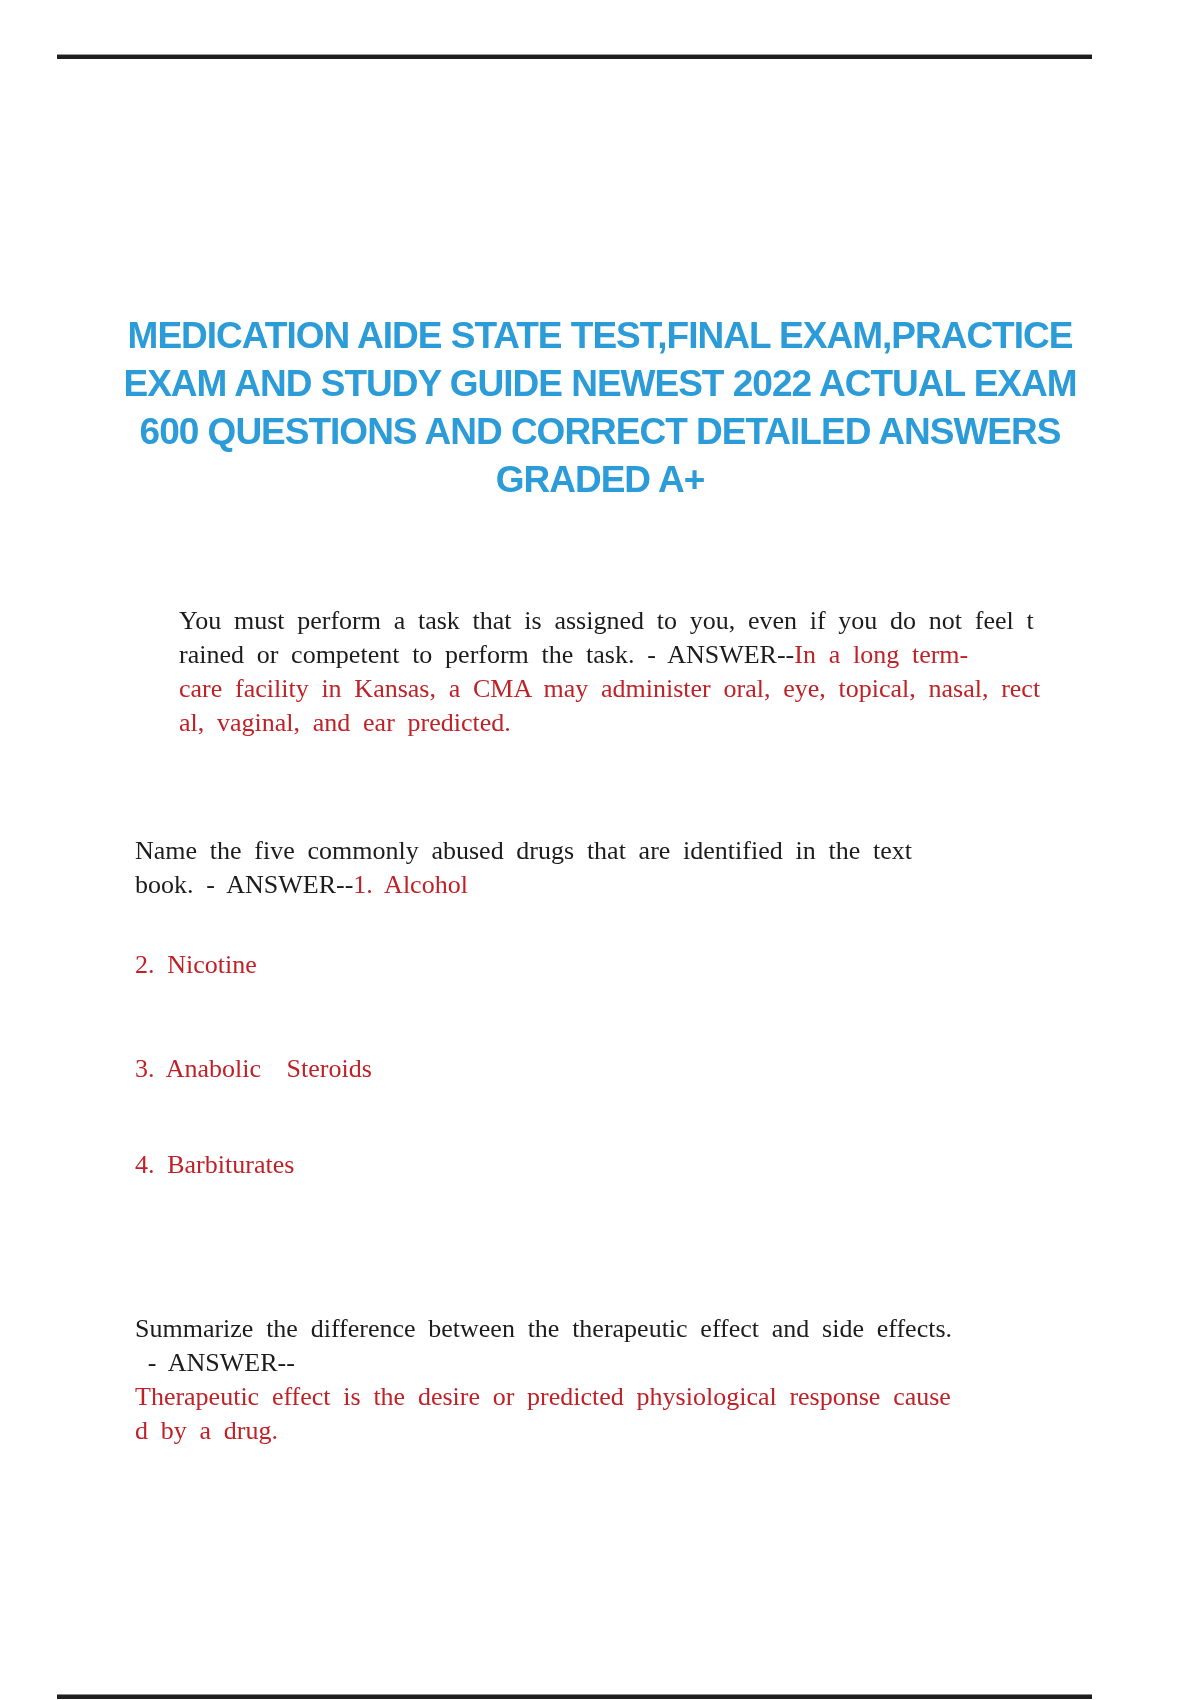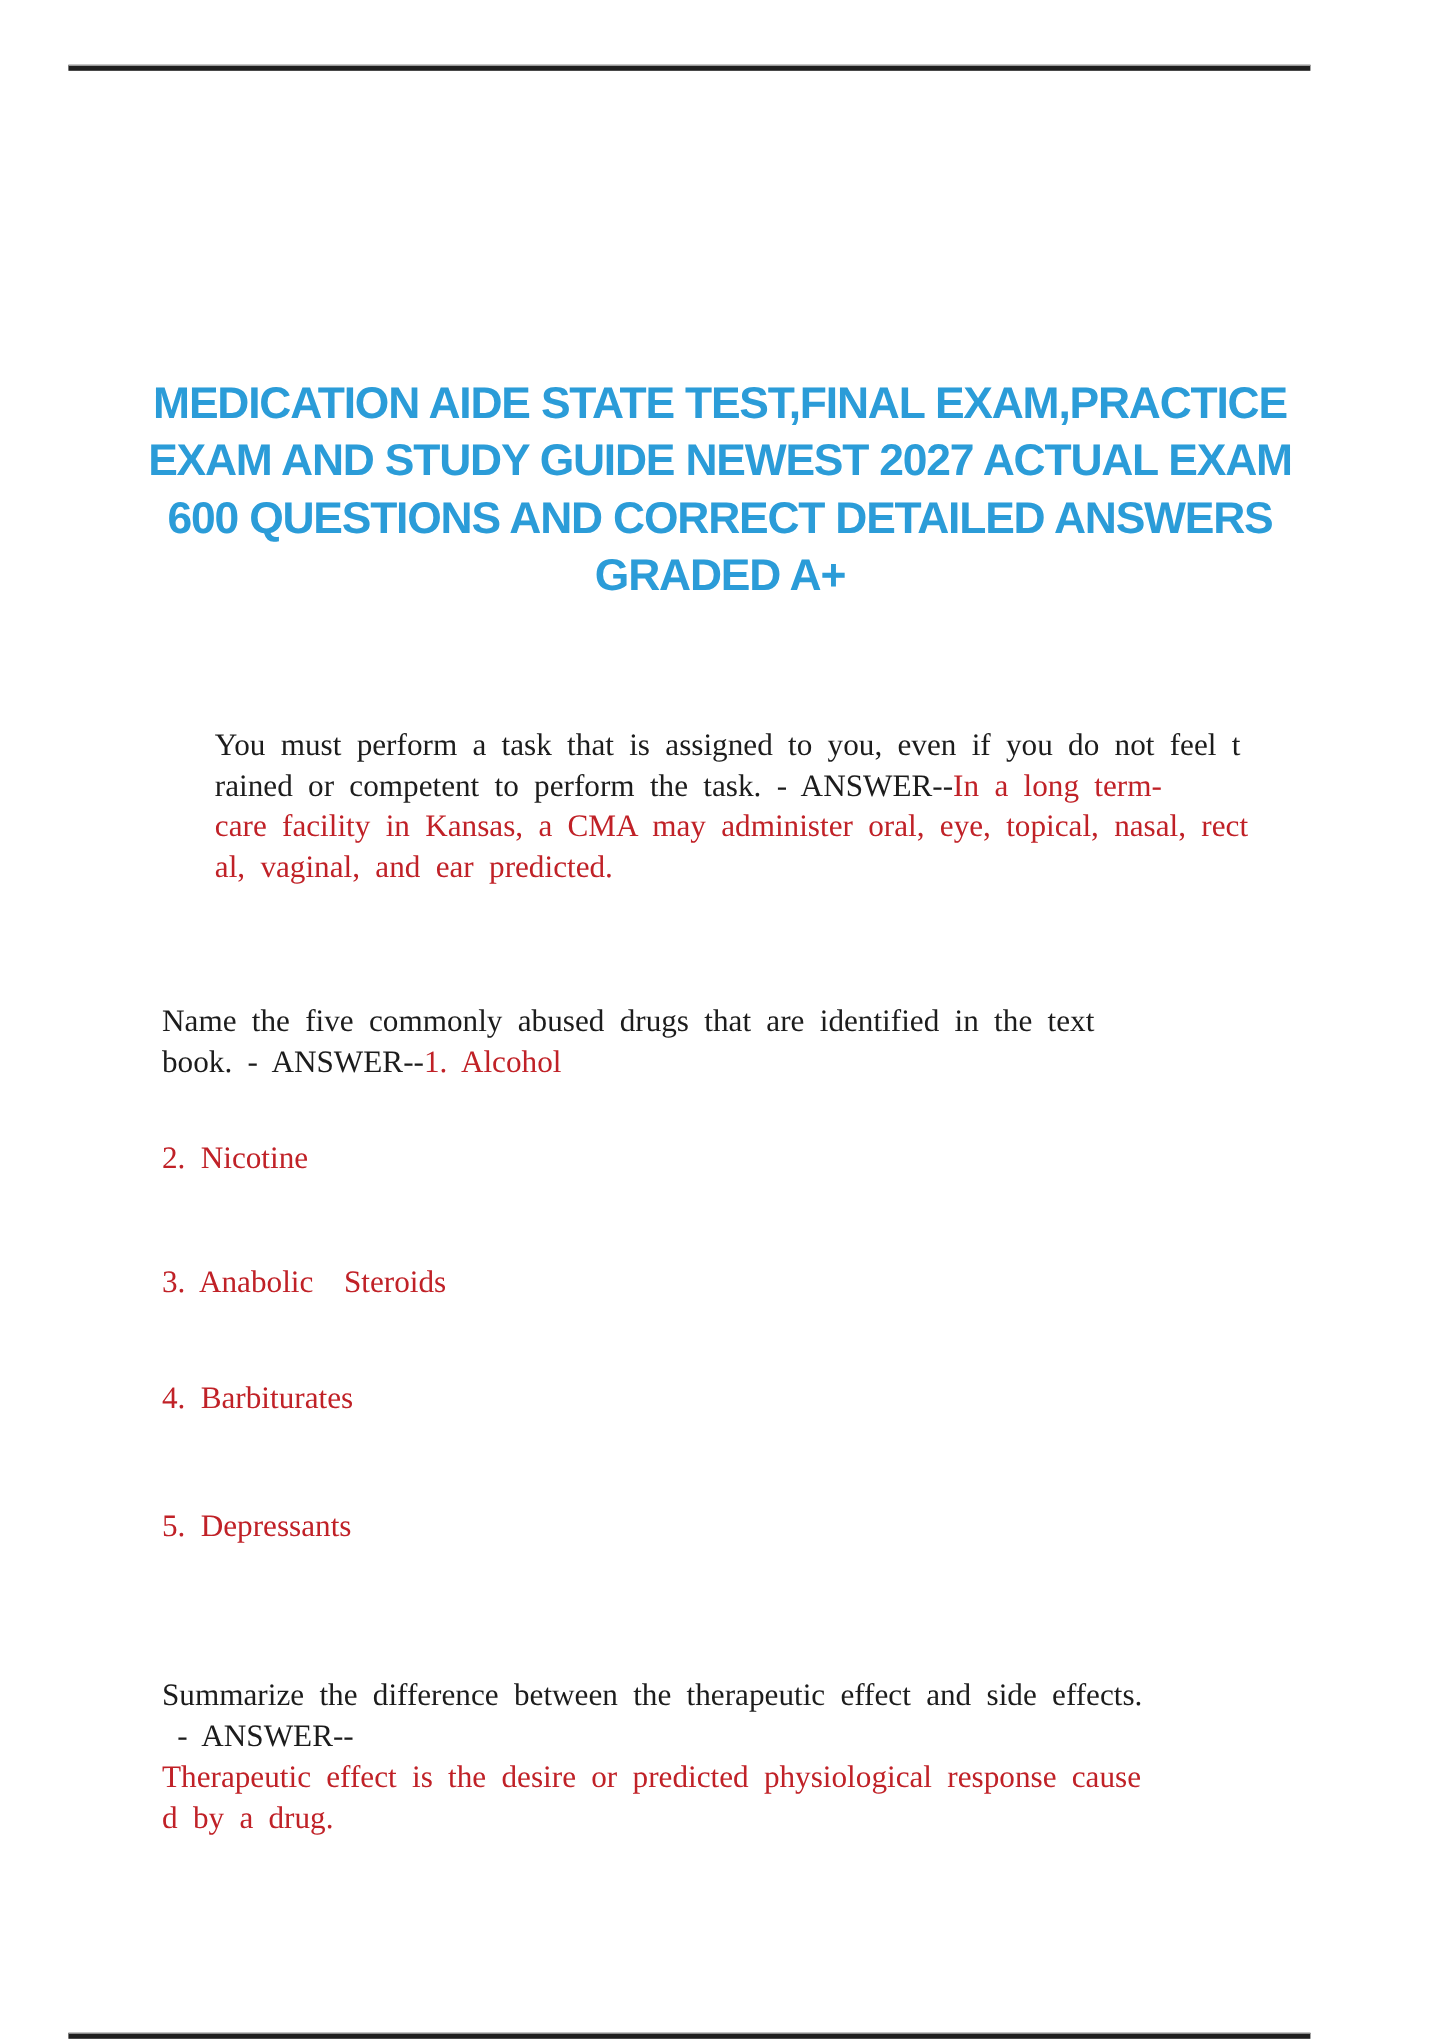--- a/index.html
+++ b/index.html
@@ -53,52 +53,51 @@
     overflow: hidden;
   }
   .ans { color: var(--answer, #c02127); }
 
   .qa1 { top: 604px; margin-left: 44px; }
   .qa2 { top: 810px; margin-top: 24px; }
   .item-2 { top: 948px; }
   .item-3 { top: 1052px; }
   .item-4 { top: 1148px; }
   .item-5 { top: 1255px; }
-  .qa3 { top: 1396px; }
+  .qa3 { top: 1312px; }
 </style>
 </head>
 <body>
 
 <div class="page">
 
   <div class="rule rule-top"></div>
 
   <div class="doc-title">
     <div class="title-line">MEDICATION AIDE STATE TEST,FINAL EXAM,PRACTICE</div>
-    <div class="title-line">EXAM AND STUDY GUIDE NEWEST 2027 ACTUAL EXAM</div>
+    <div class="title-line">EXAM AND STUDY GUIDE NEWEST 2022 ACTUAL EXAM</div>
     <div class="title-line">600 QUESTIONS AND CORRECT DETAILED ANSWERS</div>
     <div class="title-line">GRADED A+</div>
   </div>
 
   <div class="block qa1">
     <div class="tline">You must perform a task that is assigned to you, even if you do not feel t</div>
     <div class="tline"><span>rained or competent to perform the task. - ANSWER--</span><span class="ans">In a long term-</span></div>
     <div class="tline ans">care facility in Kansas, a CMA may administer oral, eye, topical, nasal, rect</div>
     <div class="tline ans">al, vaginal, and ear predicted.</div>
   </div>
 
   <div class="block qa2">
     <div class="tline">Name the five commonly abused drugs that are identified in the text</div>
     <div class="tline"><span>book. - ANSWER--</span><span class="ans">1. Alcohol</span></div>
   </div>
 
   <div class="block item-2 tline ans">2. Nicotine</div>
   <div class="block item-3 tline ans">3. Anabolic  Steroids</div>
   <div class="block item-4 tline ans">4. Barbiturates</div>
-  <div class="block item-5 tline ans">5. Depressants</div>
 
   <div class="block qa3">
     <div class="tline">Summarize the difference between the therapeutic effect and side effects.</div>
     <div class="tline"> - ANSWER--</div>
     <div class="tline ans">Therapeutic effect is the desire or predicted physiological response cause</div>
     <div class="tline ans">d by a drug.</div>
   </div>
 
   <div class="rule rule-bottom"></div>
 

